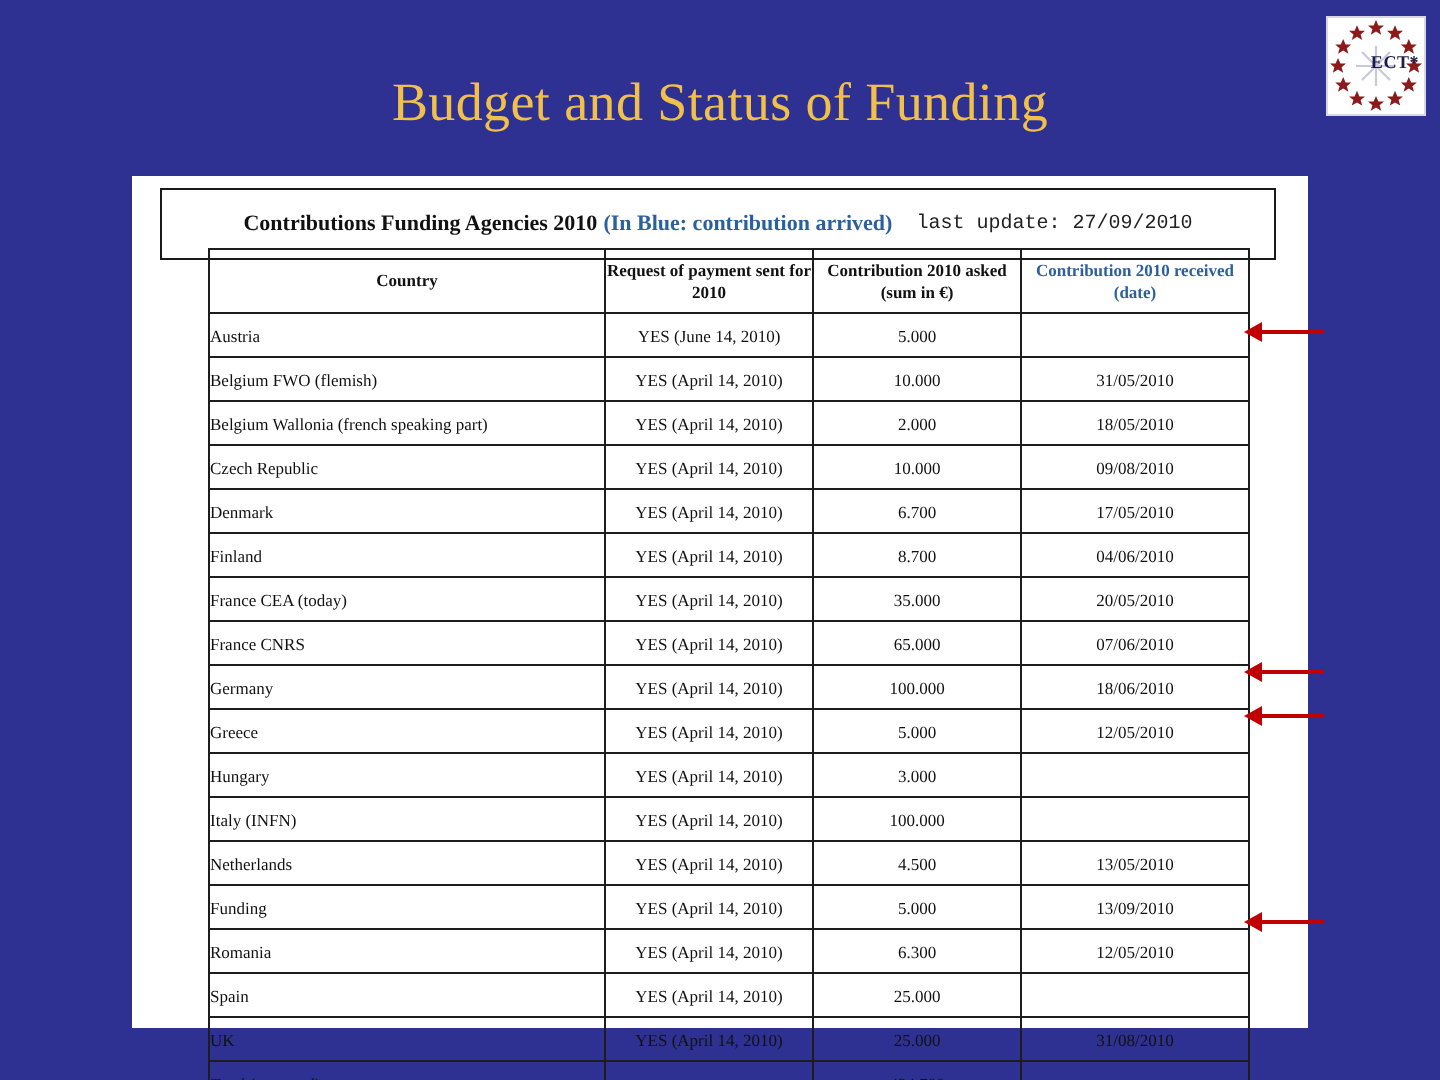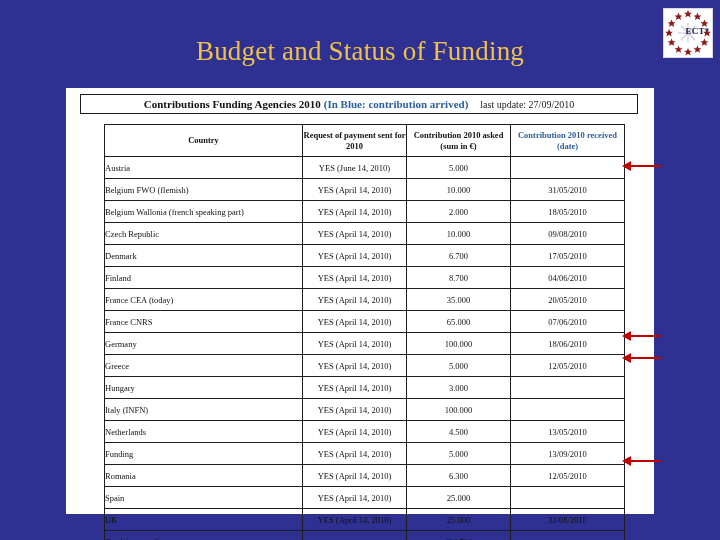--- a/index.html
+++ b/index.html
@@ -66,21 +66,21 @@
     background: #ffffff;
     box-sizing: border-box;
   }
 
   
   #table-caption-box {
     position: absolute;
     left: 14px;
     top: 6px;
     width: 558px;
-    height: 20px;
+    height: 36px;
     border: 1px solid #1a1a1a;
     box-sizing: border-box;
     display: flex;
     align-items: center;
     justify-content: center;
     white-space: nowrap;
   }
   #table-caption-box .cap {
     font-size: 11px;
     color: #111111;
@@ -90,21 +90,21 @@
   #table-caption-box .cap-blue {
     font-size: 11px;
     color: #2b5f9e;
     font-family: "Liberation Serif", serif;
     font-weight: bold;
     margin-left: 3px;
   }
   #table-caption-box .cap-note {
     font-size: 10px;
     color: #222222;
-    font-family: Liberation Serif, serif;
+    font-family: Liberation Mono, monospace;
     margin-left: 12px;
   }
 
   
   #funding-table {
     position: absolute;
     left: 38px;
     top: 36px;
     width: 520px;
     border-collapse: collapse;

